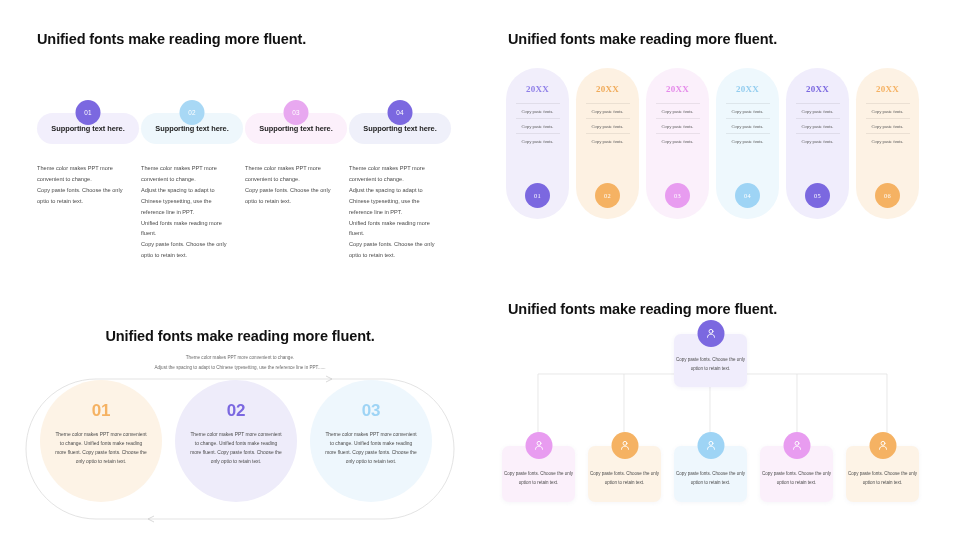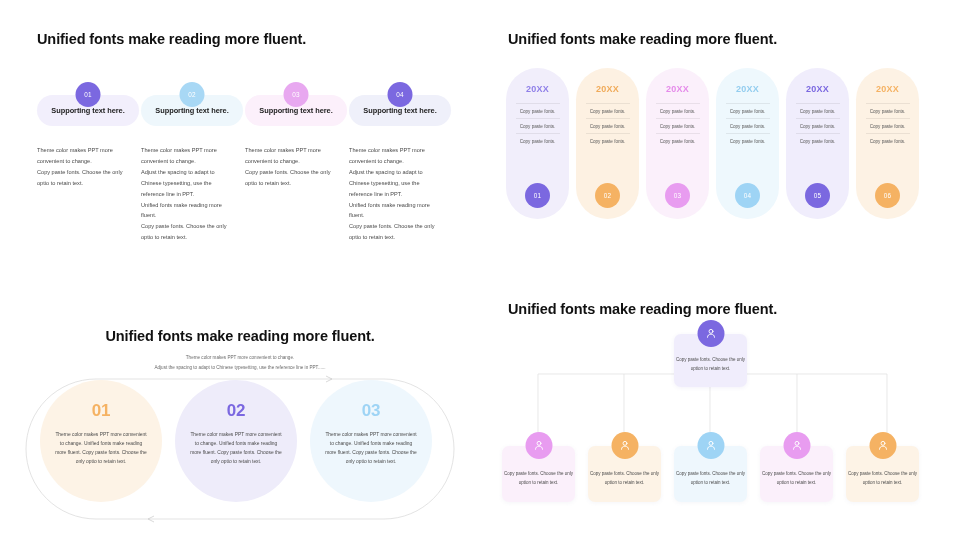--- a/index.html
+++ b/index.html
@@ -17,21 +17,21 @@
     font-weight: bold;
     color: #111111;
     letter-spacing: -0.1px;
     white-space: nowrap;
   }
 
   
   #q1 { position: absolute; left: 0; top: 0; width: 480px; height: 274px; }
   #q1 .sec-title { position: absolute; left: 37px; top: 31px; }
 
-  .q1-row { position: absolute; left: 37px; top: 80px; width: 420px; display: flex; gap: 0px; }
+  .q1-row { position: absolute; left: 37px; top: 98px; width: 420px; display: flex; gap: 0px; }
   .q1-col { width: 102px; margin-right: 2px; position: relative; }
 
   .q1-pill {
     position: relative;
     height: 31px;
     border-radius: 16px;
     display: flex; align-items: center; justify-content: center;
     margin-top: 15px;
   }
   .q1-pill span {
@@ -48,21 +48,21 @@
     font-size: 5.6px;
     line-height: 1.95;
     color: #4a4a4a;
     width: 88px;
   }
 
   
   #q2 { position: absolute; left: 480px; top: 0; width: 480px; height: 274px; }
   #q2 .sec-title { position: absolute; left: 28px; top: 31px; }
 
-  .q2-row { position: absolute; left: 26px; top: 68px; display: flex; gap: 7px; }
+  .q2-row { position: absolute; left: 26px; top: 68px; display: flex; gap: 7px; font-family: Liberation Serif, serif; }
   .q2-card {
     width: 63px; height: 151px;
     border-radius: 32px;
     padding-top: 16px;
     display: flex; flex-direction: column; align-items: center;
   }
   .q2-year { font-size: 9px; font-weight: bold; letter-spacing: 0.2px; }
   .q2-lines { margin-top: 9px; width: 44px; }
   .q2-line {
     font-size: 4.6px; color: #5a5a5a; text-align: center;

